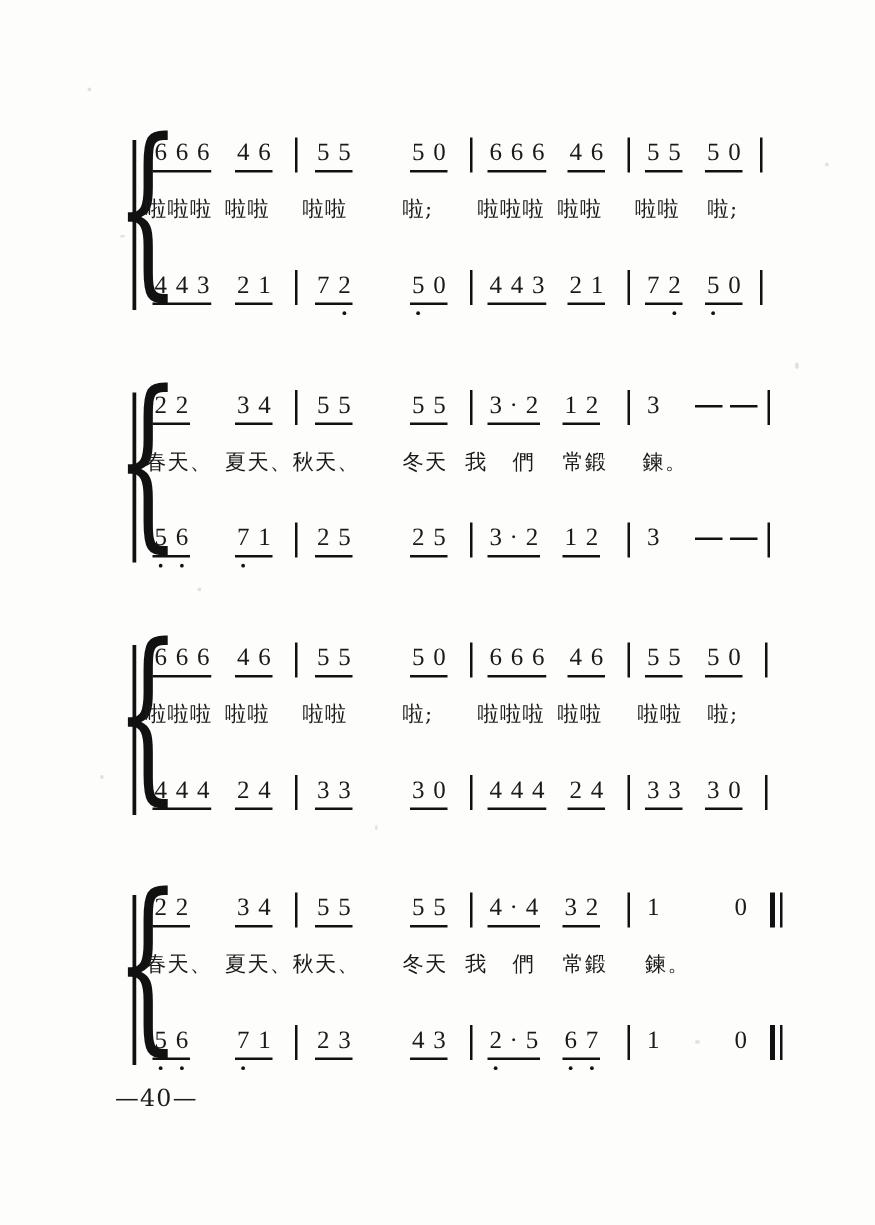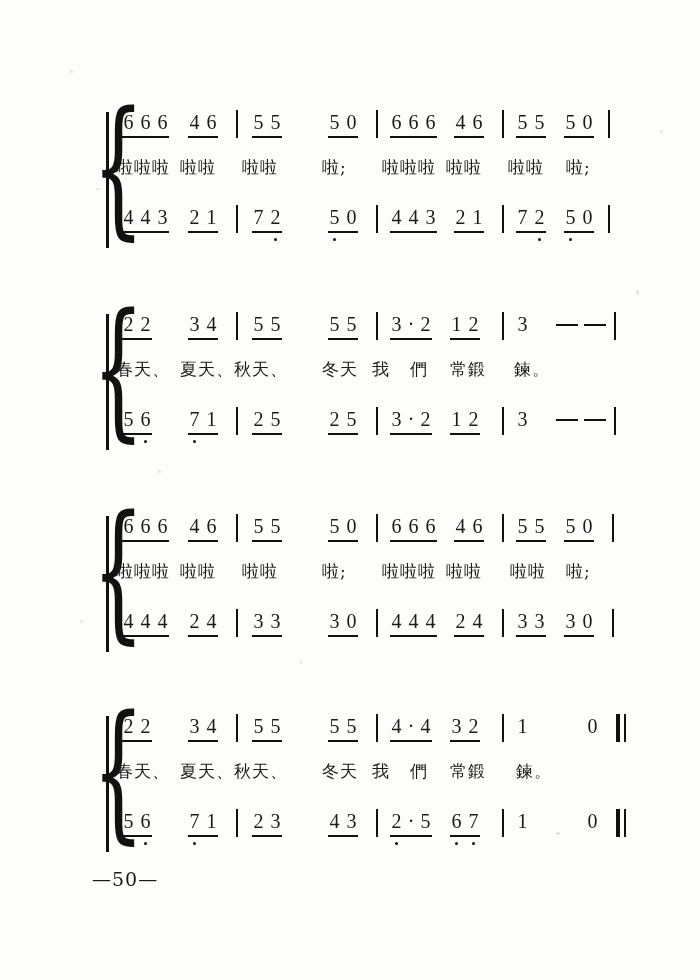--- a/index.html
+++ b/index.html
@@ -60,21 +60,21 @@
     position: relative;
     height: 46px;
     margin-left: 22px;
   }
   .staffrow.upper { margin-top: 2px; }
   .lyricrow {
     position: relative;
     height: 40px;
     margin-left: 22px;
   }
-  .staffrow.lower { margin-top: 9px; }
+  .staffrow.lower { margin-top: 20px; }
 
   
   .grp {
     position: absolute;
     top: 0;
     white-space: nowrap;
     font-family: "Liberation Serif", serif;
     font-size: 20px;
     letter-spacing: 0px;
   }
@@ -524,21 +524,21 @@
         <span class="num">1</span>
       </div>
       <div class="grp" style="left:470px;">
         <span class="num">0</span>
       </div>
       <div class="bl thick" style="left:502px;"></div>
       <div class="bl" style="left:510px;"></div>
     </div>
   </div>
 
-  <div class="pageno">—50—</div>
+  <div class="pageno">—40—</div>
 
   <div class="speck" style="left:70px;top:70px;width:3px;height:3px;"></div>
   <div class="speck" style="left:660px;top:130px;width:3px;height:3px;"></div>
   <div class="speck" style="left:96px;top:188px;width:4px;height:2px;"></div>
   <div class="speck" style="left:636px;top:290px;width:3px;height:5px;"></div>
   <div class="speck" style="left:158px;top:470px;width:3px;height:3px;"></div>
   <div class="speck" style="left:300px;top:660px;width:2px;height:4px;"></div>
   <div class="speck" style="left:556px;top:832px;width:4px;height:3px;"></div>
   <div class="speck" style="left:80px;top:620px;width:3px;height:3px;"></div>
 </div>

